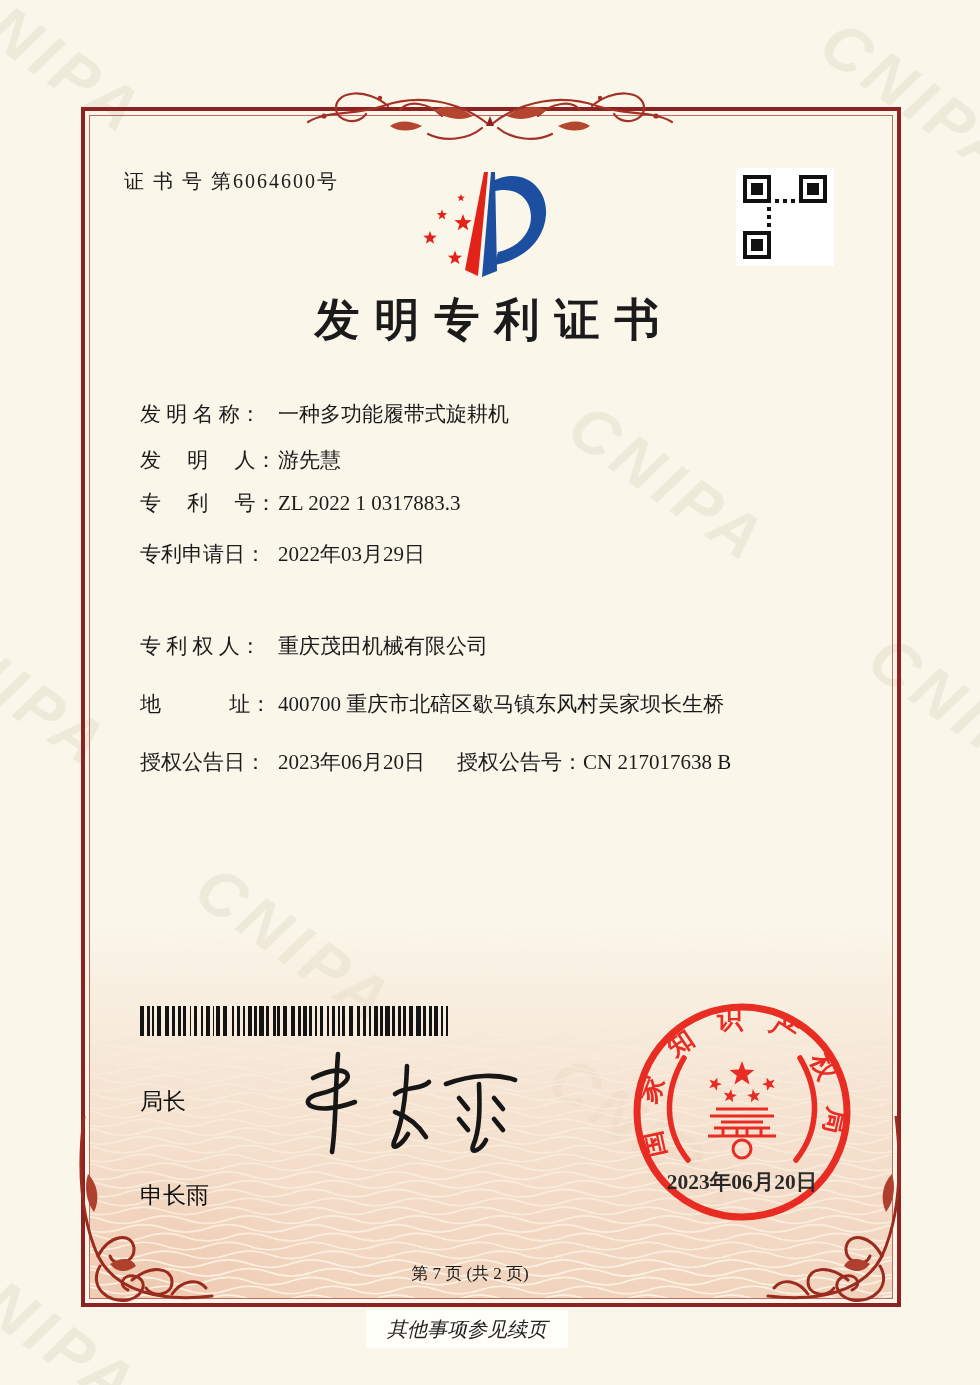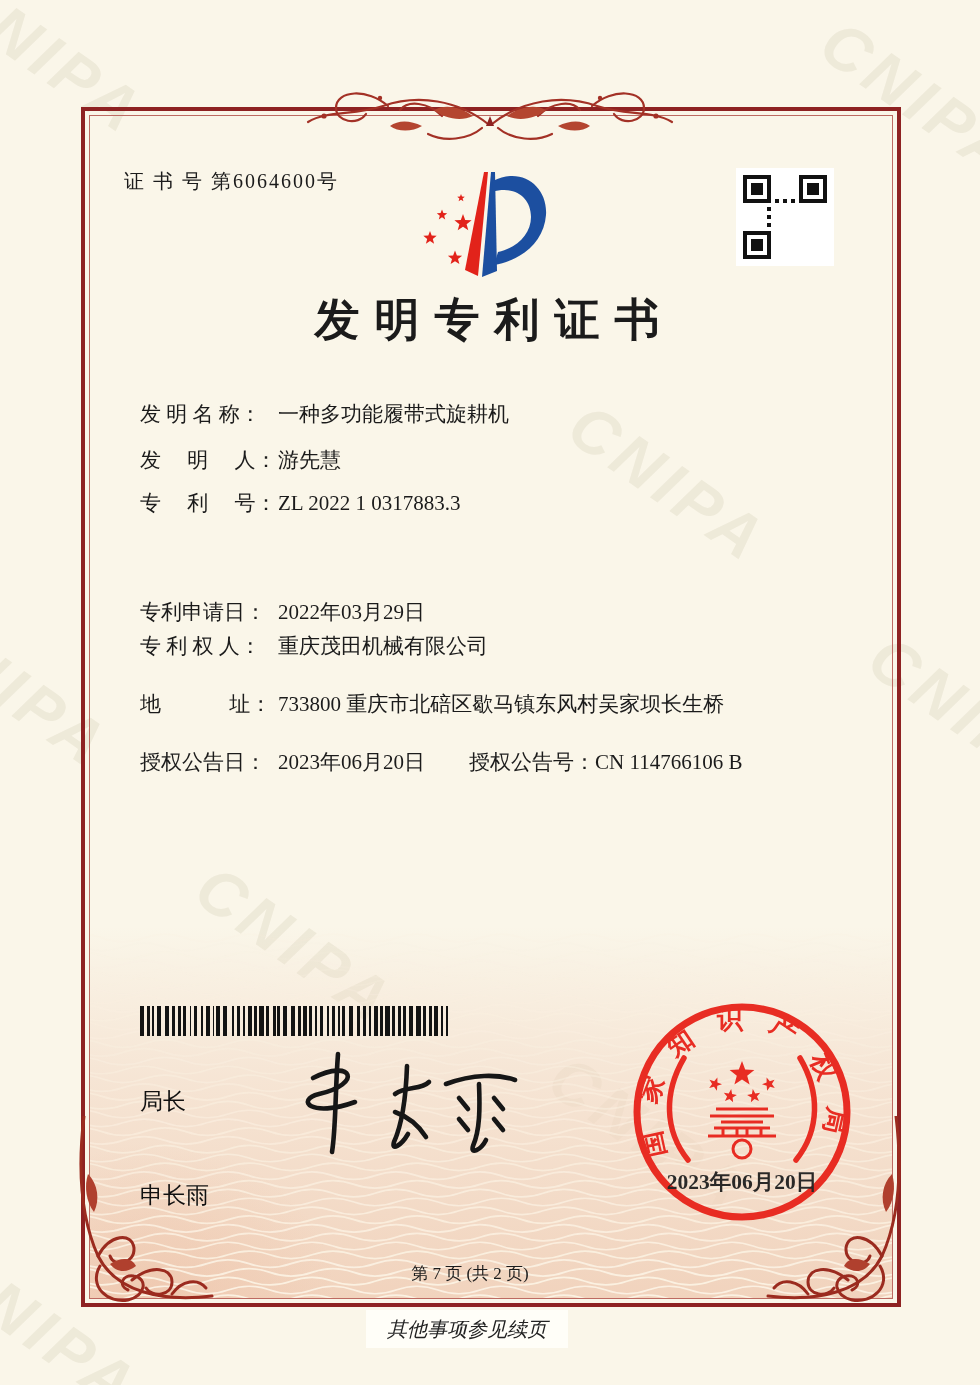--- a/index.html
+++ b/index.html
@@ -40,21 +40,21 @@
   .cert-no{position:absolute;left:124px;top:168px;font-size:20px;letter-spacing:2px;z-index:3;}
   .qr-box{position:absolute;left:736px;top:168px;width:98px;height:98px;background:#fff;z-index:3;}
   .logo{position:absolute;left:408px;top:160px;z-index:3;}
   .title{
     position:absolute;left:81px;top:290px;width:812px;text-align:center;z-index:3;
     font-size:45px;font-weight:700;letter-spacing:15px;text-indent:15px;
   }
   
   .field-row{position:absolute;left:140px;font-size:21px;z-index:3;white-space:nowrap;}
   .field-row .lab{display:inline-block;min-width:138px;font-family:Liberation Serif, serif;}
-  .field-row .lab2{margin-left:44px;}
+  .field-row .lab2{margin-left:32px;}
   
   .paras{position:absolute;left:125px;top:804px;width:754px;z-index:3;}
   .paras p{
     margin:0 0 10px 0;text-indent:2em;font-size:19.5px;line-height:1.88;
     font-style:italic;color:#141414;
   }
   
   .barcode{position:absolute;left:140px;top:1006px;width:312px;height:30px;z-index:3;}
   .barcode i{position:absolute;top:0;bottom:0;background:#131313;}
   .director{position:absolute;left:140px;z-index:3;font-family:"Liberation Sans","DejaVu Sans",sans-serif;font-size:23px;color:#111;}
@@ -193,31 +193,31 @@
 
 <div class="field-row" style="top:400px">
   <span class="lab">发 明 名 称：</span><span>一种多功能履带式旋耕机</span>
 </div>
 <div class="field-row" style="top:446px">
   <span class="lab">发　  明　  人：</span><span>游先慧</span>
 </div>
 <div class="field-row" style="top:489px">
   <span class="lab">专　  利　  号：</span><span>ZL 2022 1 0317883.3</span>
 </div>
-<div class="field-row" style="top:598px">
+<div class="field-row" style="top:540px">
   <span class="lab">专利申请日：</span><span>2022年03月29日</span>
 </div>
 <div class="field-row" style="top:632px">
   <span class="lab">专 利 权 人：</span><span>重庆茂田机械有限公司</span>
 </div>
 <div class="field-row" style="top:690px">
-  <span class="lab">地　　　  址：</span><span>733800 重庆市北碚区歇马镇东风村吴家坝长生桥</span>
+  <span class="lab">地　　　  址：</span><span>400700 重庆市北碚区歇马镇东风村吴家坝长生桥</span>
 </div>
 <div class="field-row" style="top:748px">
-  <span class="lab">授权公告日：</span><span>2023年06月20日</span><span class="lab2">授权公告号：</span><span>CN 114766106 B</span>
+  <span class="lab">授权公告日：</span><span>2023年06月20日</span><span class="lab2">授权公告号：</span><span>CN 217017638 B</span>
 </div>
 
 <div class="paras">
 </div>
 
 <div id="barcode" class="barcode">
     <i style="left:0.0px;width:3.7px"></i>
     <i style="left:6.7px;width:3.1px"></i>
     <i style="left:11.5px;width:2.4px"></i>
     <i style="left:16.8px;width:4.1px"></i>

